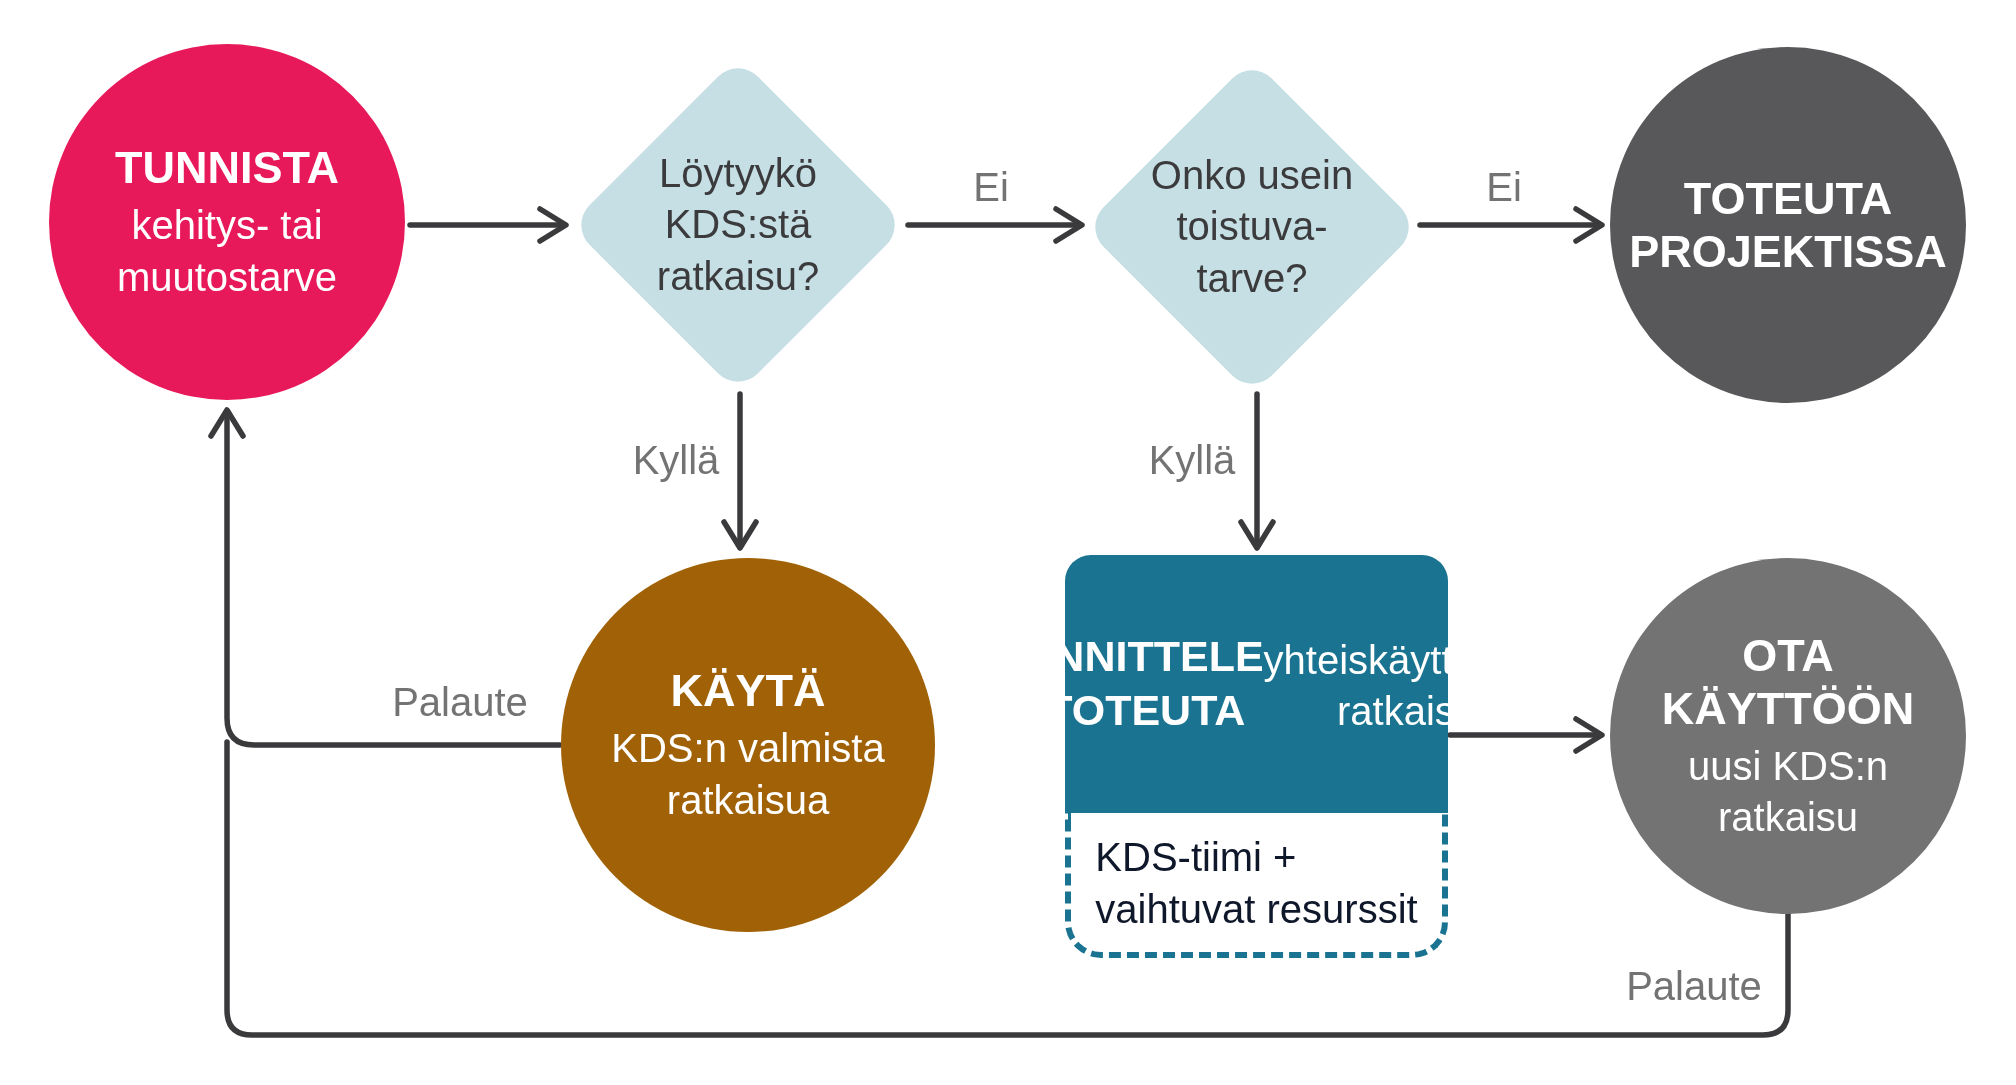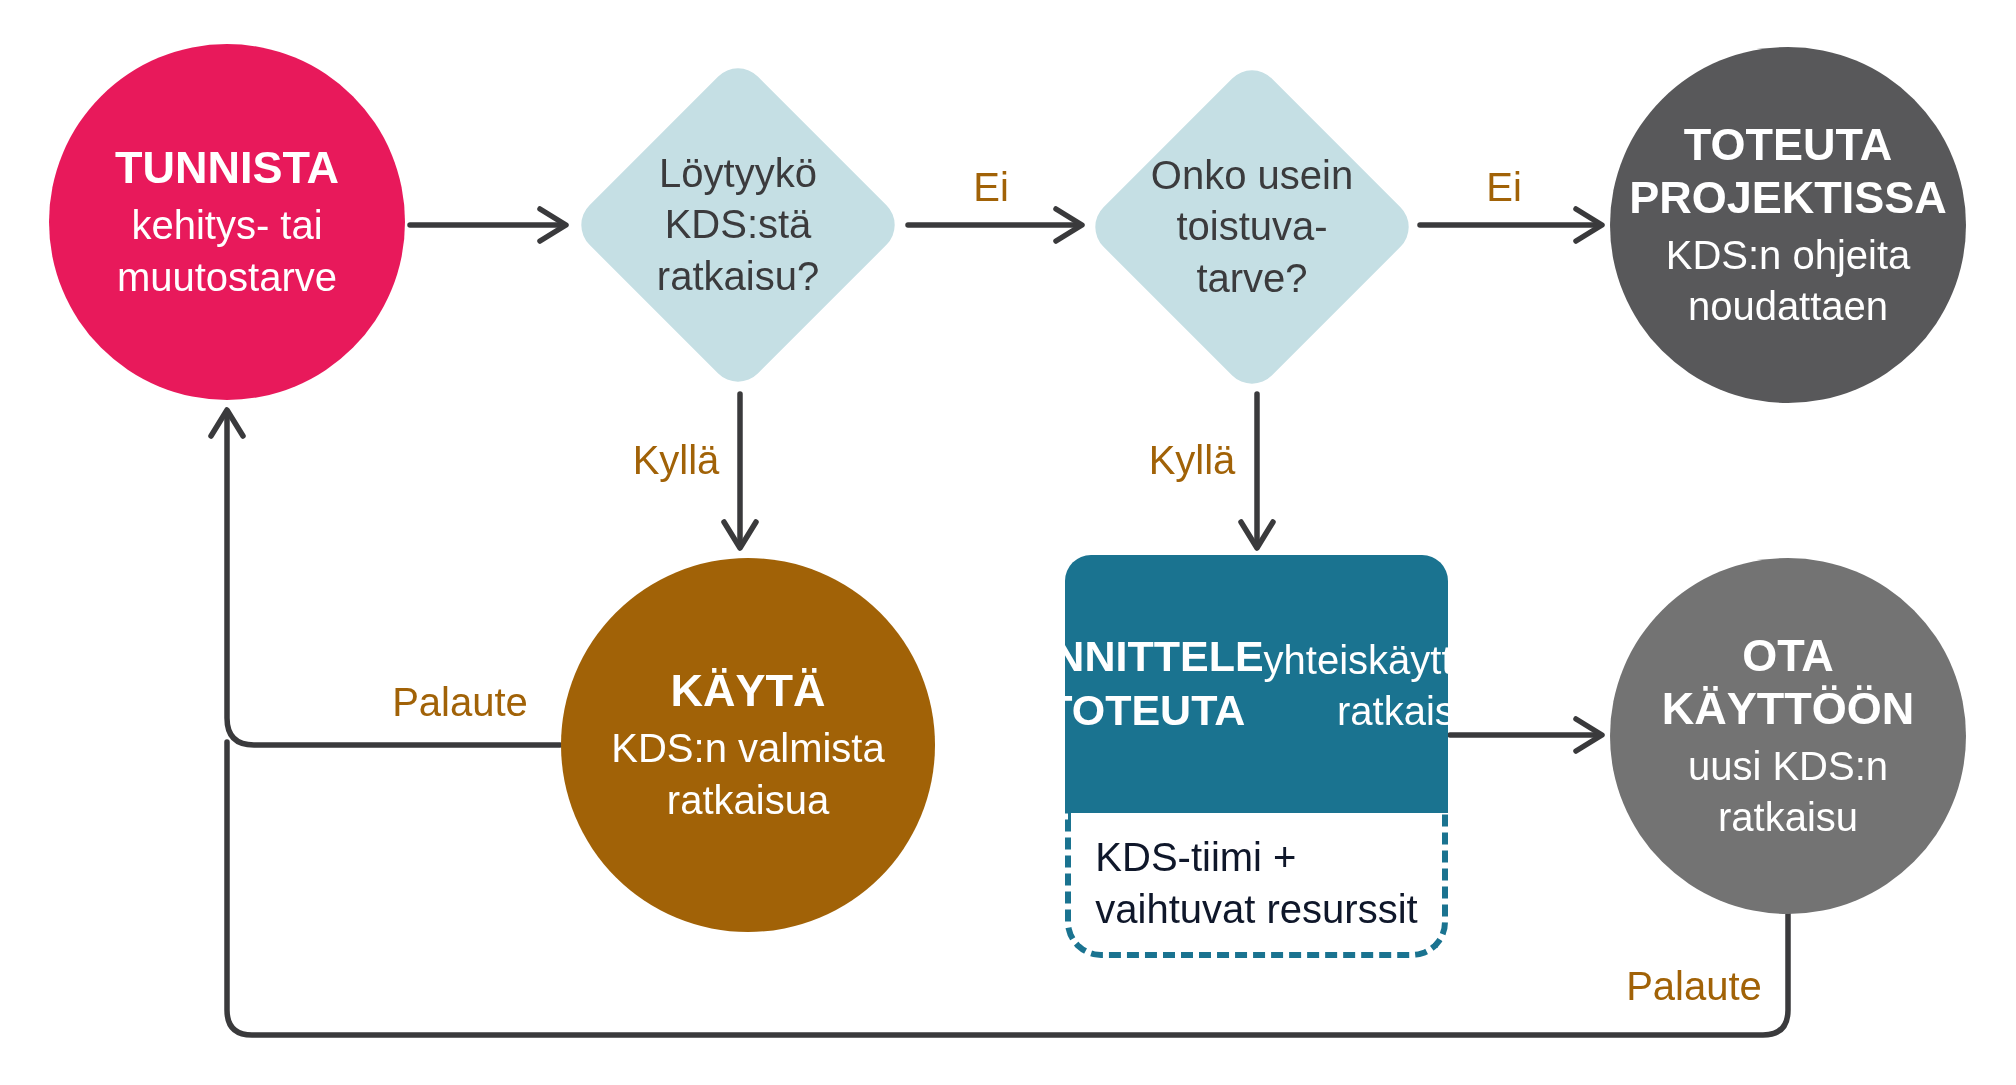--- a/index.html
+++ b/index.html
@@ -26,21 +26,21 @@
 
   .rect{position:absolute;display:flex;flex-direction:row;align-items:center;justify-content:center;
     background:#1A7390;color:#ffffff;border-radius:26px 26px 0 0;text-align:center;}
   .rect .title{font-weight:700;font-size:43px;line-height:1.25;white-space:pre-line;}
   .rect .subtitle{font-size:40px;line-height:1.28;white-space:pre-line;margin-top:4px;}
 
   .dashed-box{position:absolute;display:flex;align-items:center;justify-content:center;text-align:left;
     border:6px dashed #1A7390;border-top:none;border-radius:0 0 36px 36px;box-sizing:border-box;
     font-size:40px;line-height:1.3;color:#0f172a;white-space:pre-line;}
 
-  .edge-label{position:absolute;transform:translate(-50%,-50%);font-size:40px;color:#a16207;white-space:nowrap;}
+  .edge-label{position:absolute;transform:translate(-50%,-50%);font-size:40px;color:#737373;white-space:nowrap;}
 
   svg.connectors{position:absolute;left:0;top:0;}
   svg.connectors path, svg.connectors polyline{fill:none;stroke:#3A3A3C;stroke-width:5.5;stroke-linecap:round;stroke-linejoin:round;}
 </style>
 </head>
 <body>
 
 <div class="canvas">
 
   <svg class="connectors" width="2016" height="1085" viewBox="0 0 2016 1085">
@@ -85,22 +85,20 @@
   <div class="diamond-wrap" style="left:1085px;top:60px;width:334px;height:334px;">
     <div class="diamond-bg"></div>
     <div class="diamond-text">Onko usein
 toistuva-
 tarve?</div>
   </div>
 
   <div class="node circle gray" style="left:1610px;top:47px;width:356px;height:356px;">
     <div class="title">TOTEUTA
 PROJEKTISSA</div>
-    <div class="subtitle">KDS:n ohjeita
-noudattaen</div>
   </div>
 
   <div class="node circle navy" style="left:561px;top:558px;width:374px;height:374px;">
     <div class="title">KÄYTÄ</div>
     <div class="subtitle">KDS:n valmista
 ratkaisua</div>
   </div>
 
   <div class="rect" style="left:1065px;top:555px;width:383px;height:258px;">
     <div class="title">SUUNNITTELE

